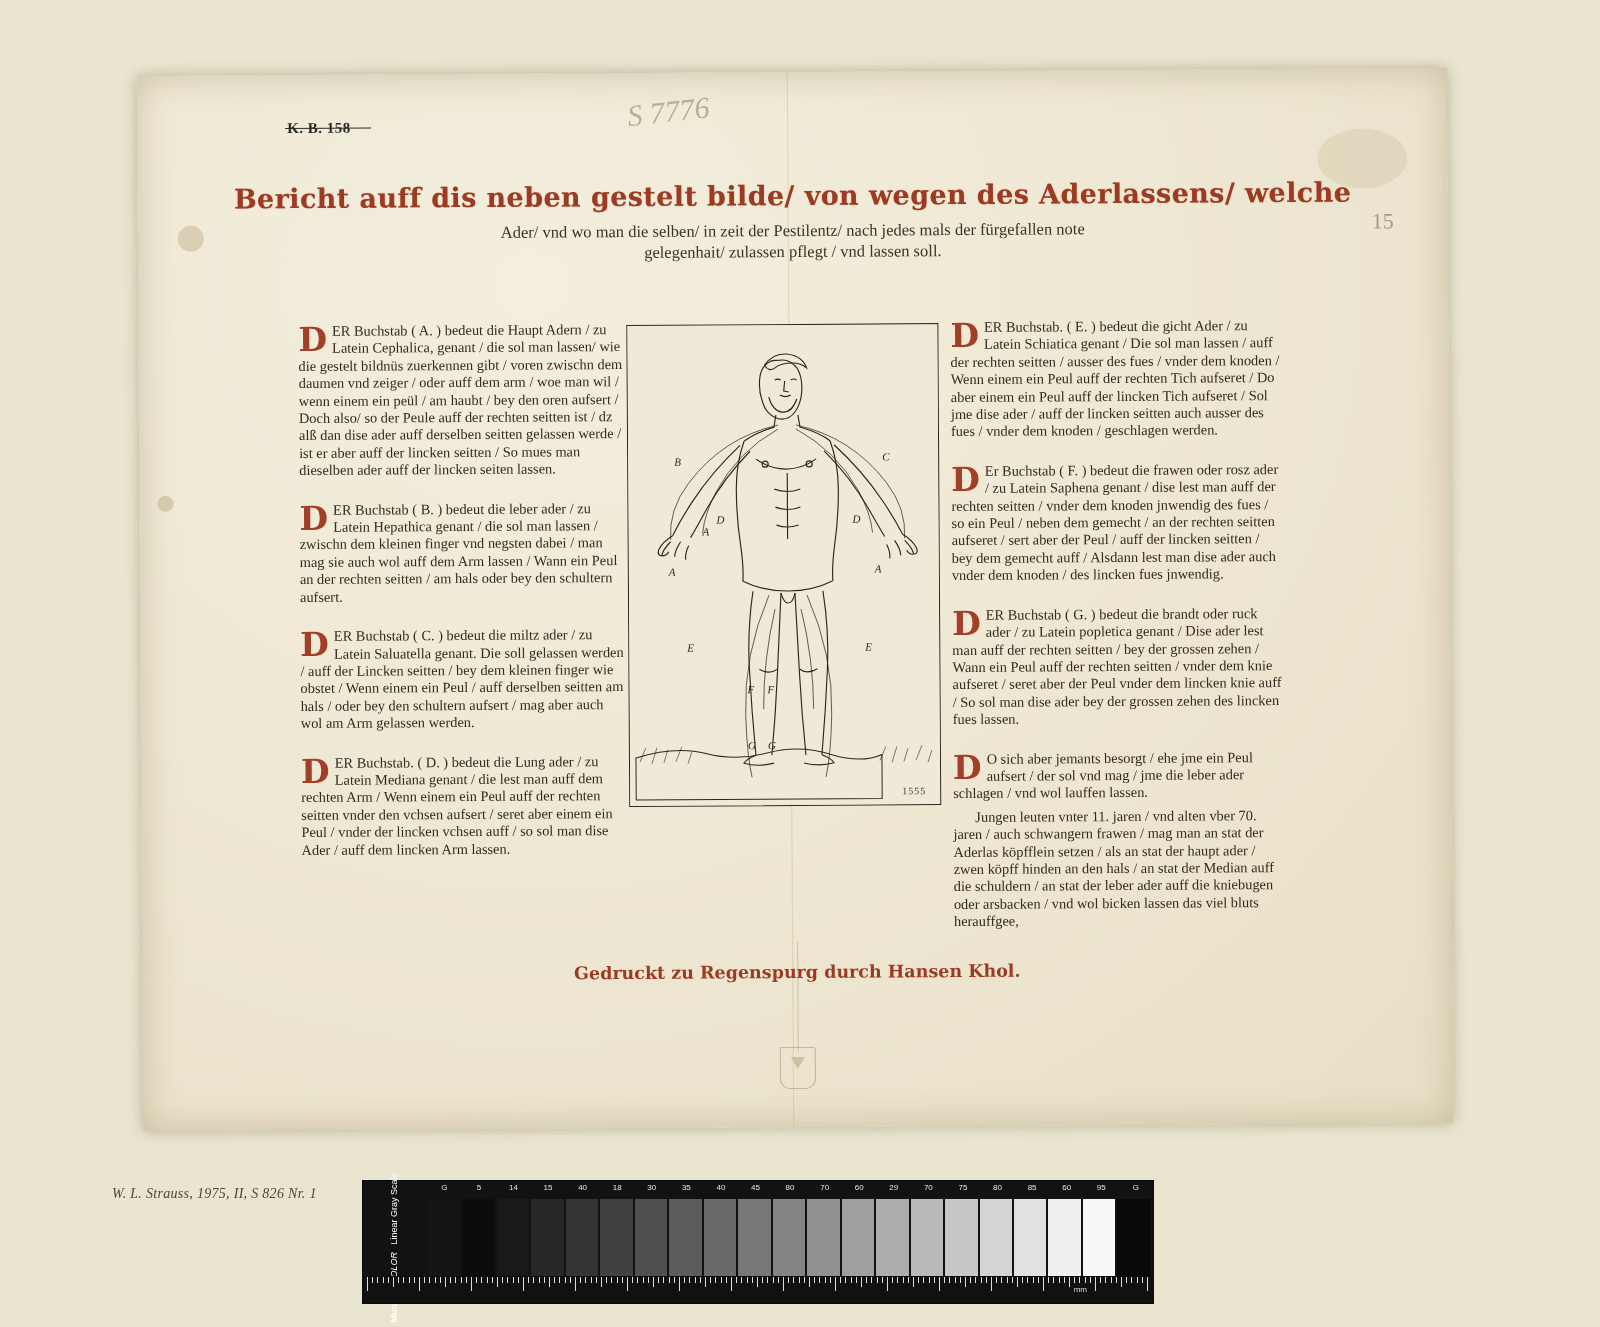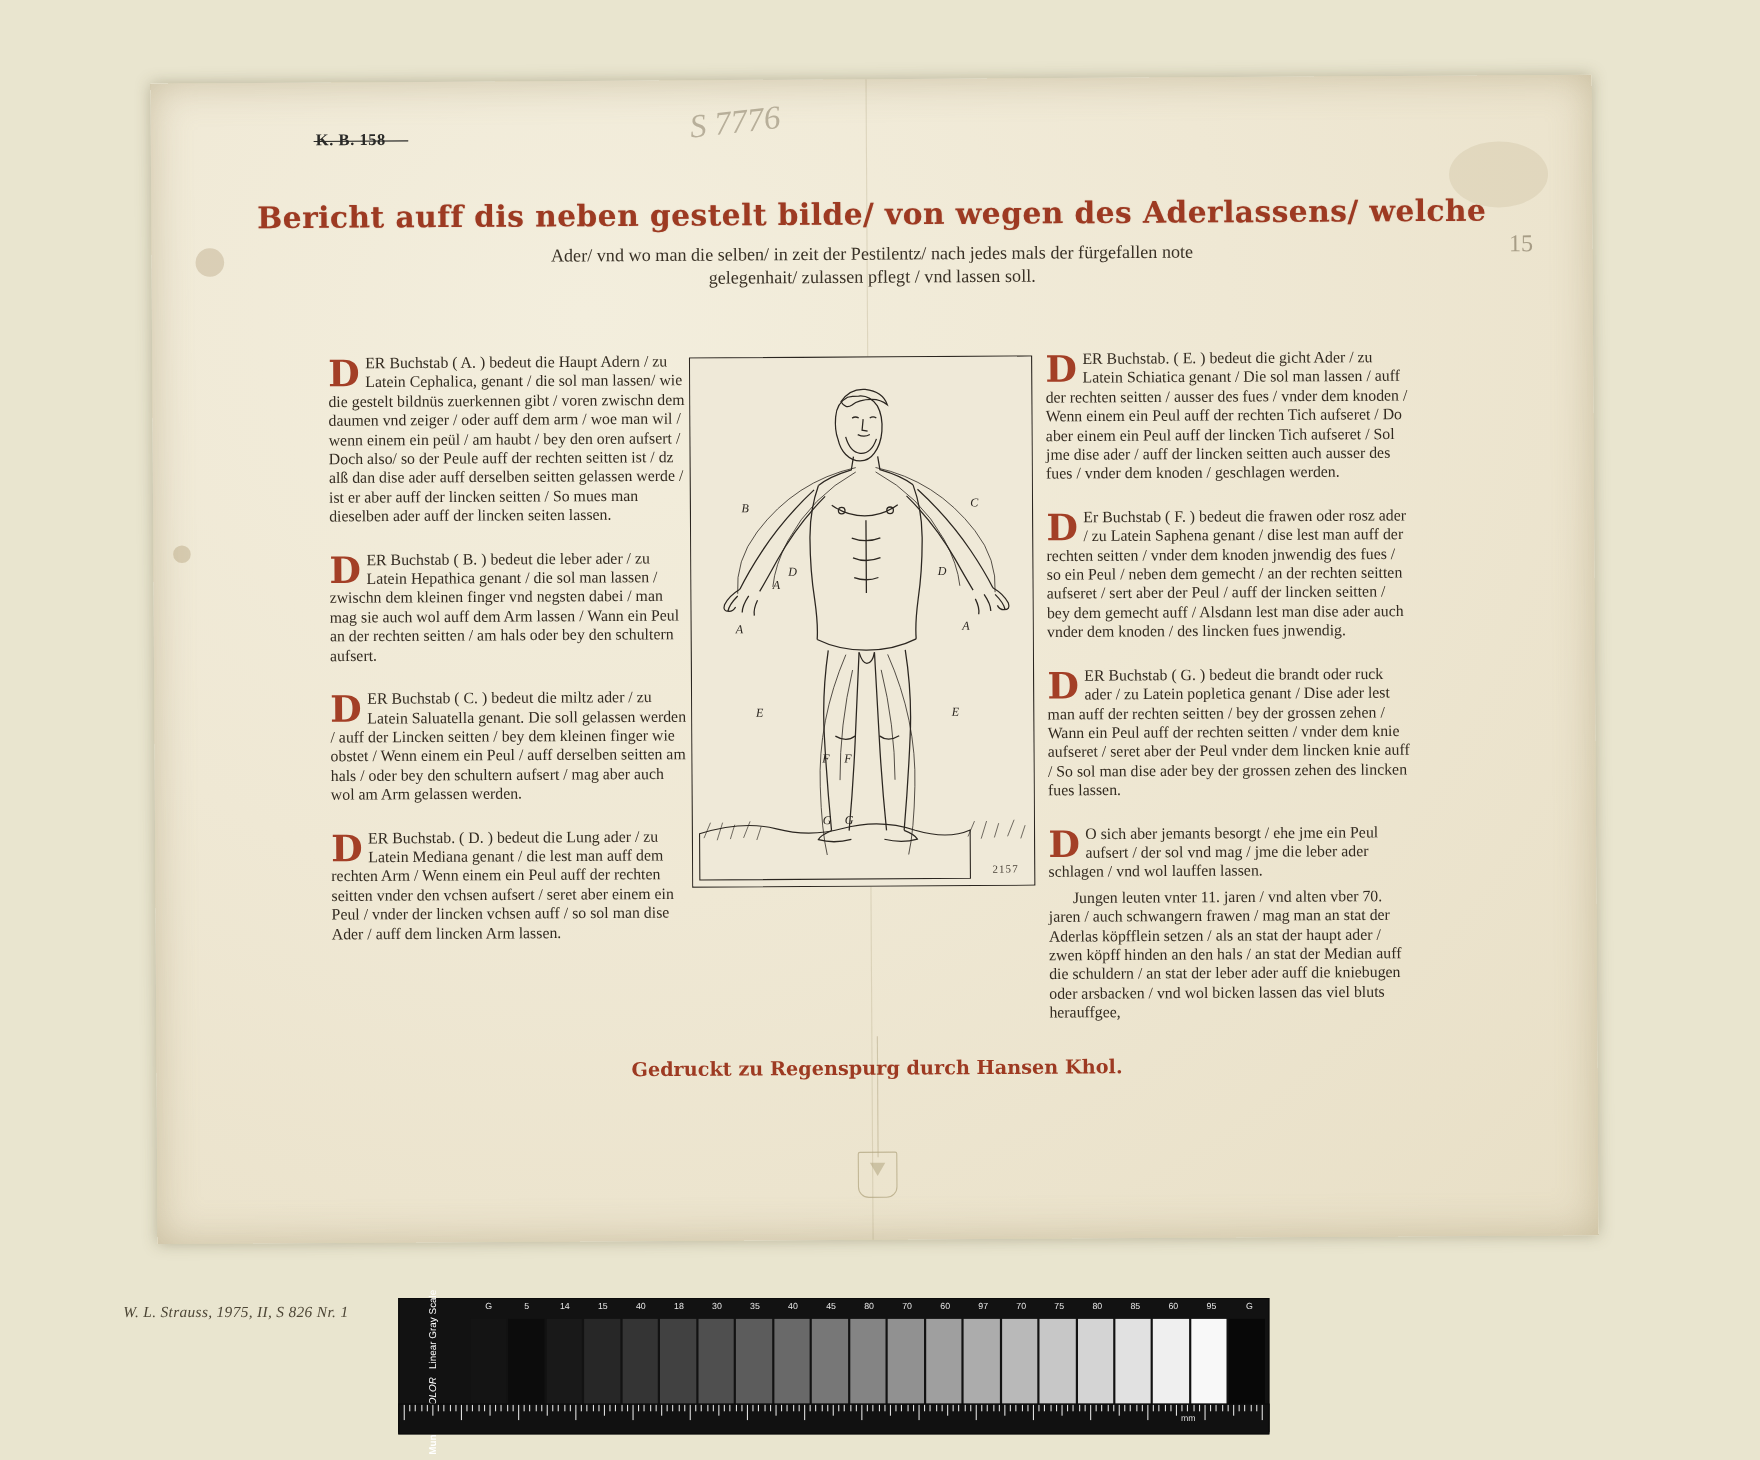--- a/index.html
+++ b/index.html
@@ -275,21 +275,21 @@
         <text x="40" y="250">A</text>
         <text x="246" y="248">A</text>
         <text x="58" y="326">E</text>
         <text x="236" y="326">E</text>
         <text x="118" y="368">F</text>
         <text x="138" y="368">F</text>
         <text x="118" y="424">G</text>
         <text x="138" y="424">G</text>
       </g>
     </svg>
-    <div id="date">2157</div>
+    <div id="date">1555</div>
   </div>
 
   <div id="imprint">Gedruckt zu Regenspurg durch Hansen Khol.</div>
   <div id="crease"></div>
   <div id="watermark"></div>
 </div>
 
 <div id="caption">W. L. Strauss, 1975, II, S 826 Nr. 1</div>
 
 <div id="grayscale">
@@ -300,21 +300,21 @@
     <span class="tick">15</span>
     <span class="tick">40</span>
     <span class="tick">18</span>
     <span class="tick">30</span>
     <span class="tick">35</span>
     <span class="tick">40</span>
     <span class="tick">45</span>
     <span class="tick">80</span>
     <span class="tick">70</span>
     <span class="tick">60</span>
-    <span class="tick">97</span>
+    <span class="tick">29</span>
     <span class="tick">70</span>
     <span class="tick">75</span>
     <span class="tick">80</span>
     <span class="tick">85</span>
     <span class="tick">60</span>
     <span class="tick">95</span>
     <span class="tick">G</span>
   </div>
   <div id="gs-main">
     <div id="gs-brand">

